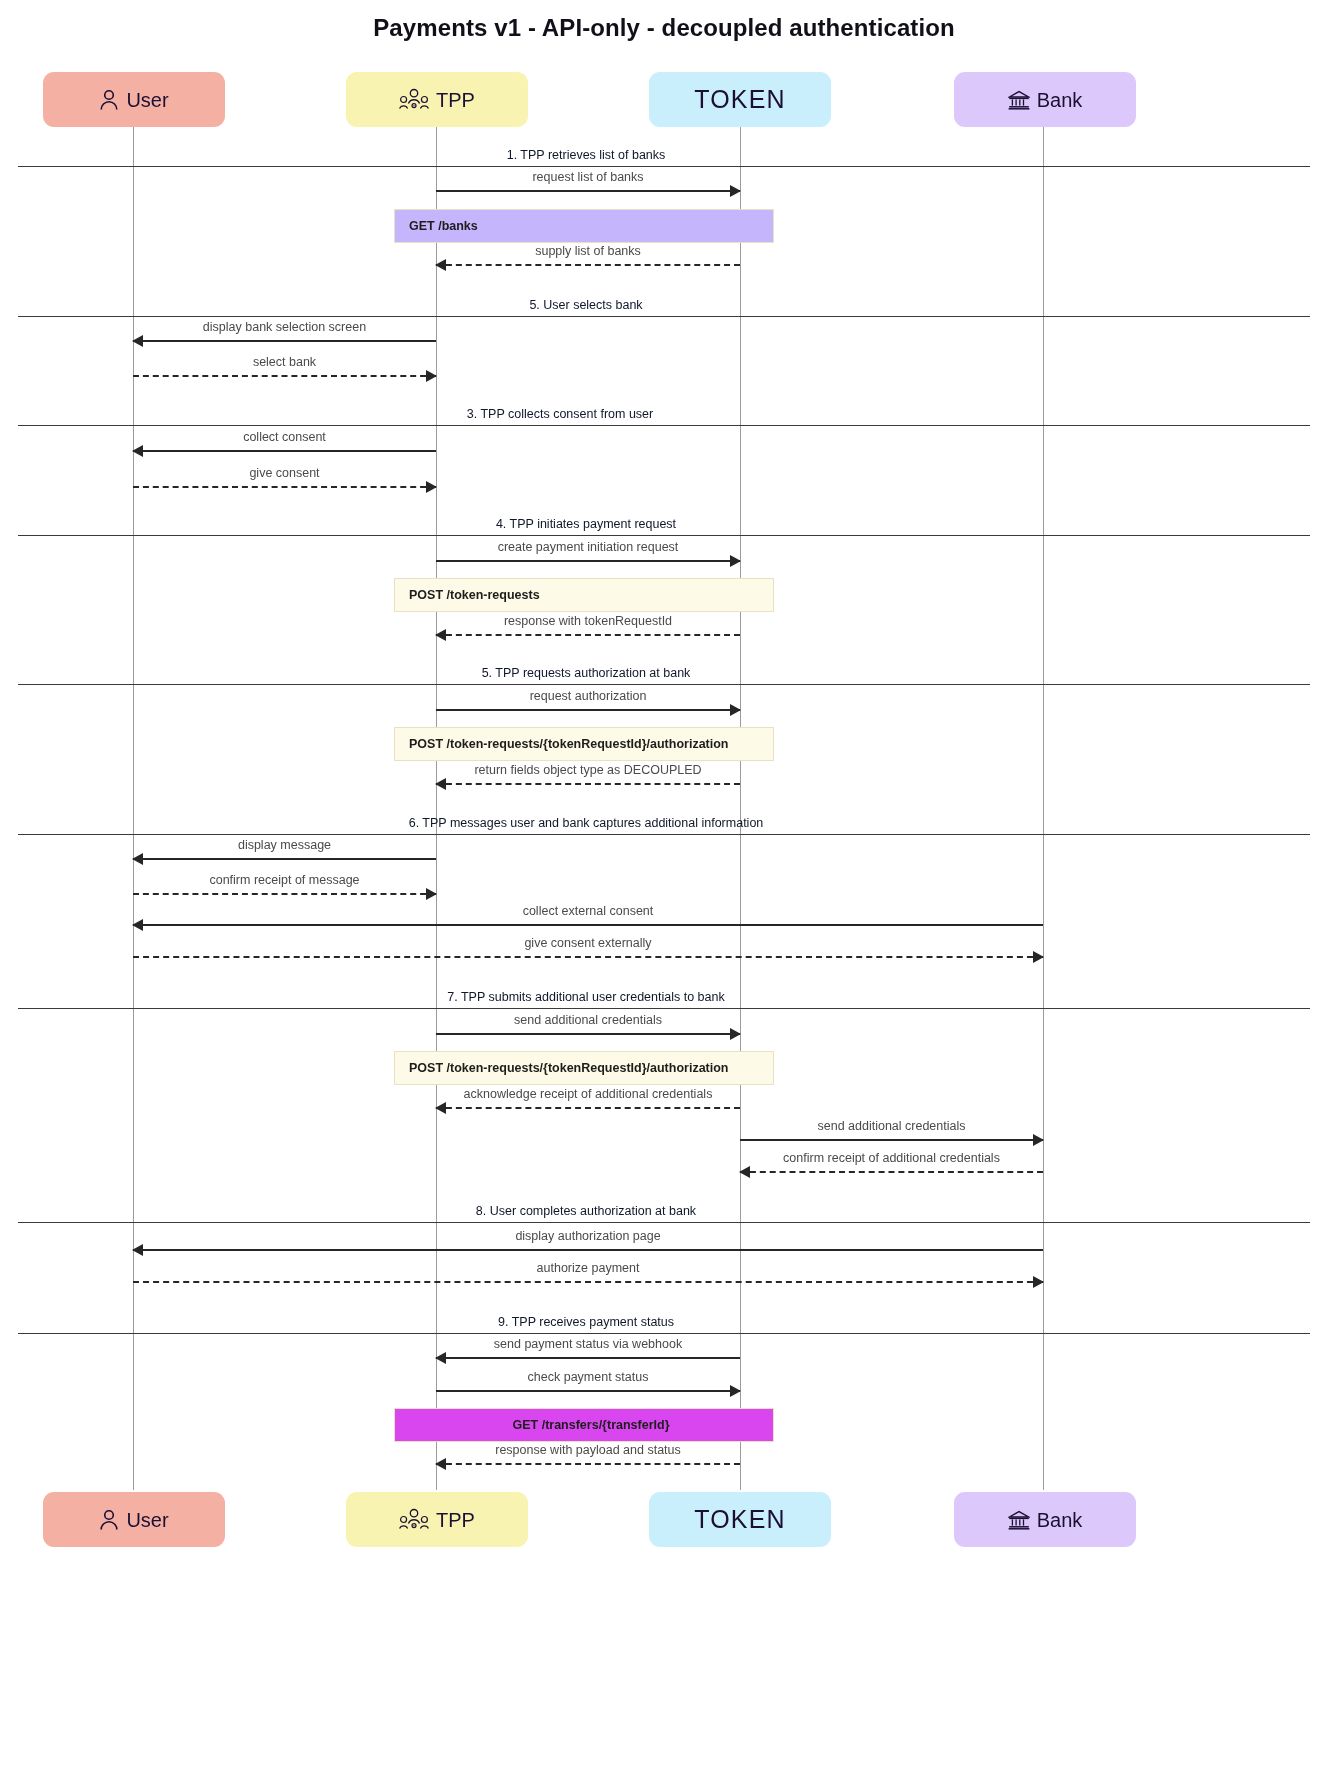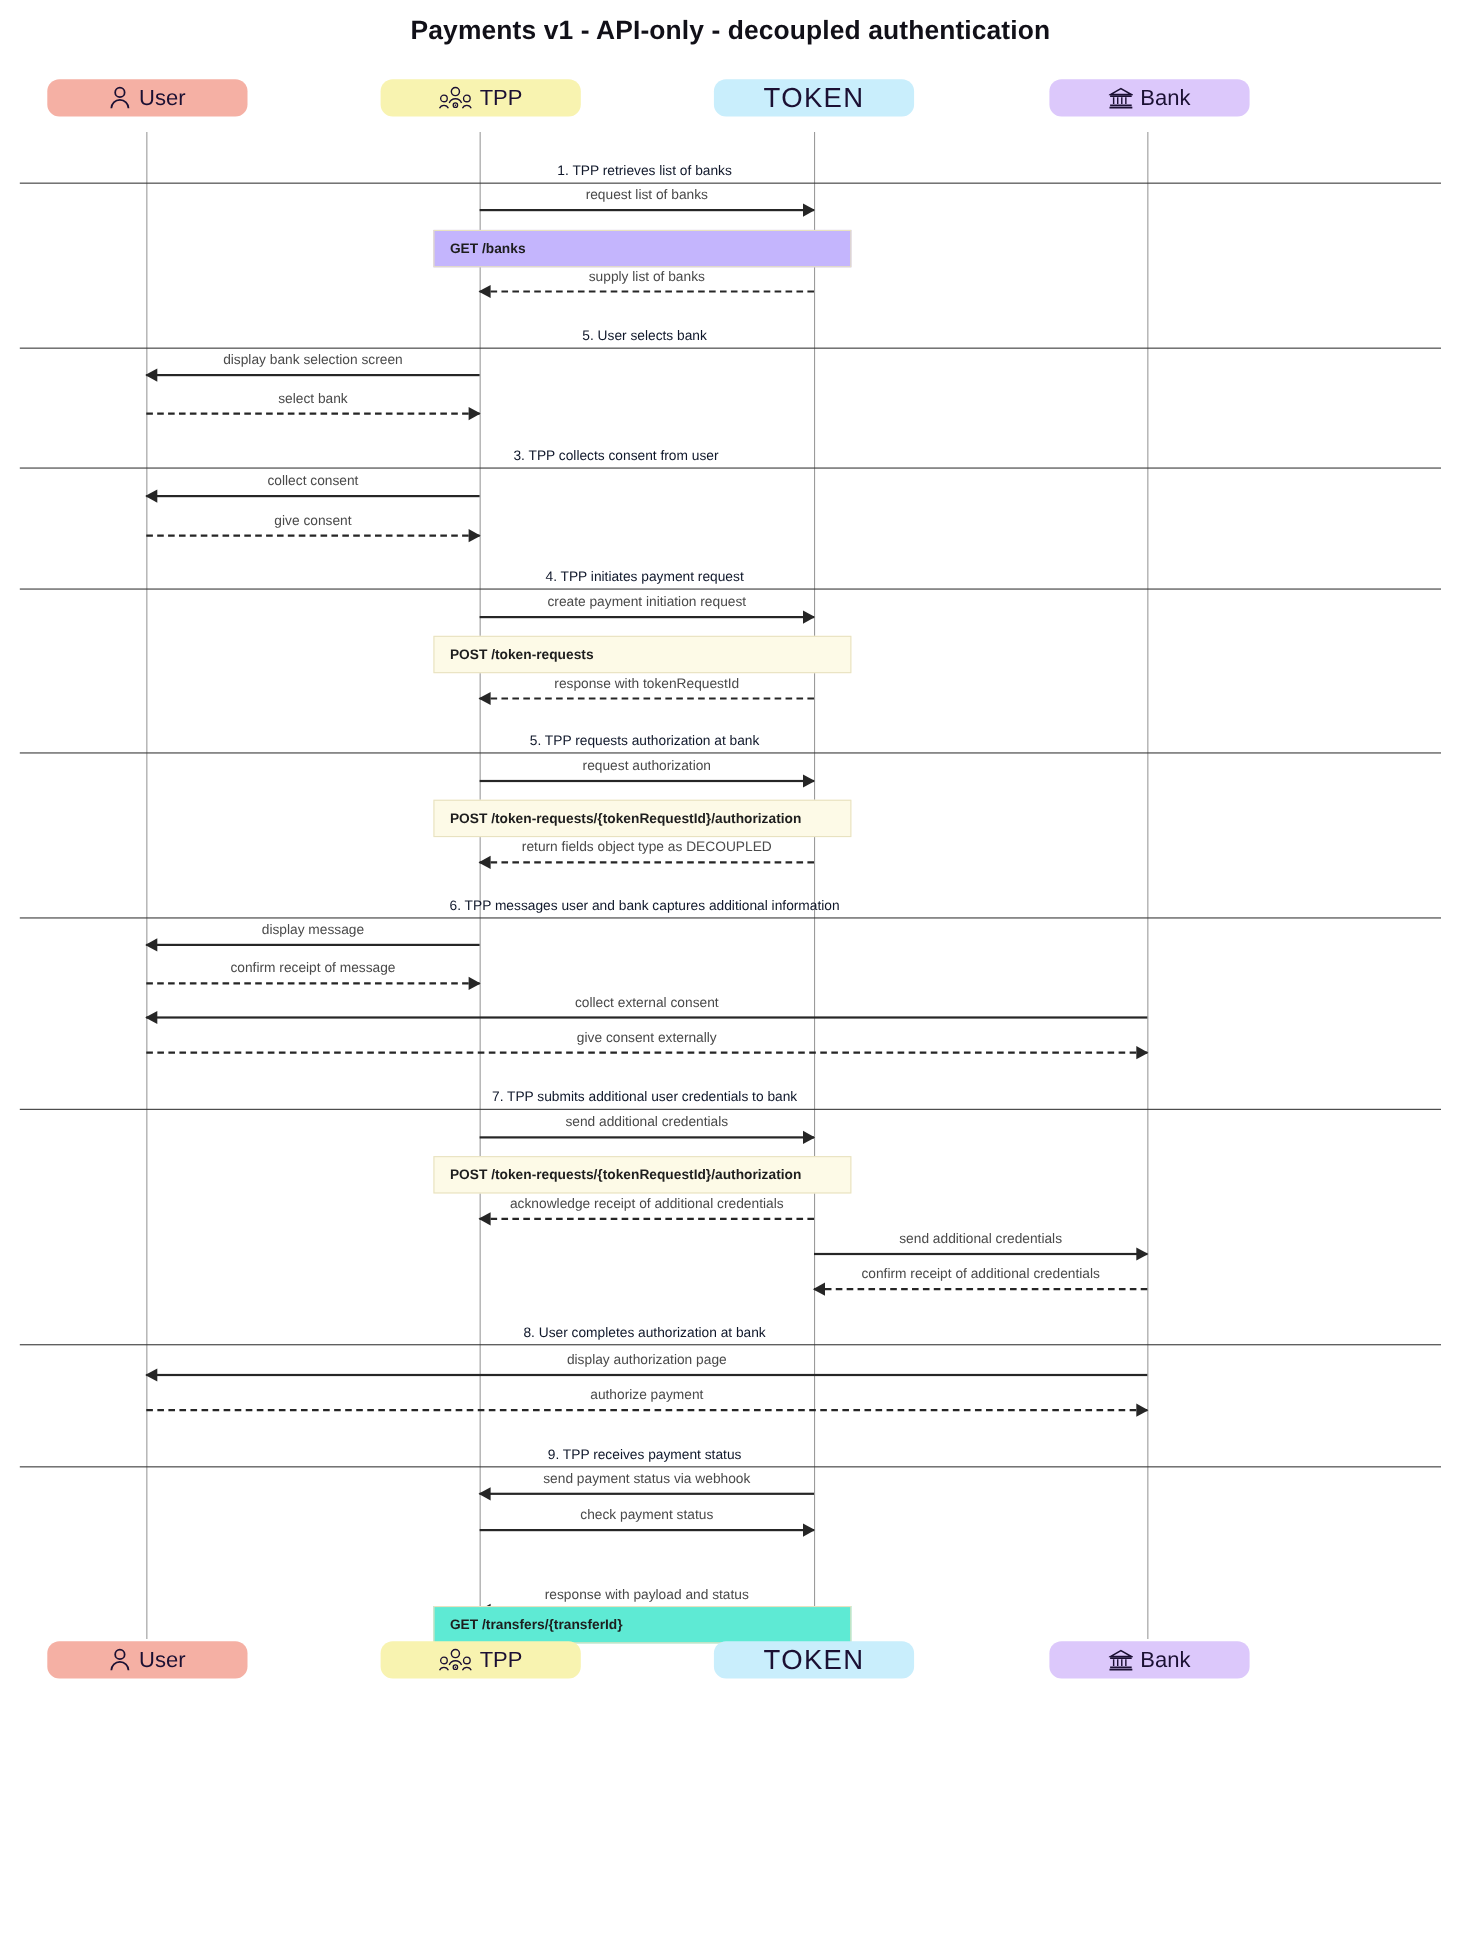--- a/index.html
+++ b/index.html
@@ -28,21 +28,21 @@
     position:absolute;
     width:1px;
     background:#9b9b9b;
     top:120px;
     height:1370px;
   }
 
   
   .actor{
     position:absolute;
-    height:34px;
+    height:55px;
     border-radius:11px;
     display:flex;
     align-items:center;
     justify-content:center;
     gap:7px;
     font-size:20px;
     color:#1b1033;
     z-index:6;
   }
   .actor .ic{display:inline-flex;align-items:center;justify-content:center;}
@@ -355,17 +355,17 @@
       </div>
       <div class="note" style="left: 394px; width: 378px; top: 578px; background: rgb(253, 250, 231); border-color: rgb(232, 226, 192);">
         <span class="ntext">POST /token-requests</span>
       </div>
       <div class="note" style="left: 394px; width: 378px; top: 727px; background: rgb(253, 250, 231); border-color: rgb(232, 226, 192);">
         <span class="ntext">POST /token-requests/{tokenRequestId}/authorization</span>
       </div>
       <div class="note" style="left: 394px; width: 378px; top: 1051px; background: rgb(253, 250, 231); border-color: rgb(232, 226, 192);">
         <span class="ntext">POST /token-requests/{tokenRequestId}/authorization</span>
       </div>
-      <div class="note" style="left: 394px; width: 378px; top: 1460px; background: #5eead4; border-color: rgb(232, 226, 192);">
+      <div class="note" style="left: 394px; width: 378px; top: 1408px; background: #d946ef; border-color: rgb(232, 226, 192); justify-content: center;">
         <span class="ntext">GET /transfers/{transferId}</span>
       </div>
     </div>
 </div>
 
 </body></html>

